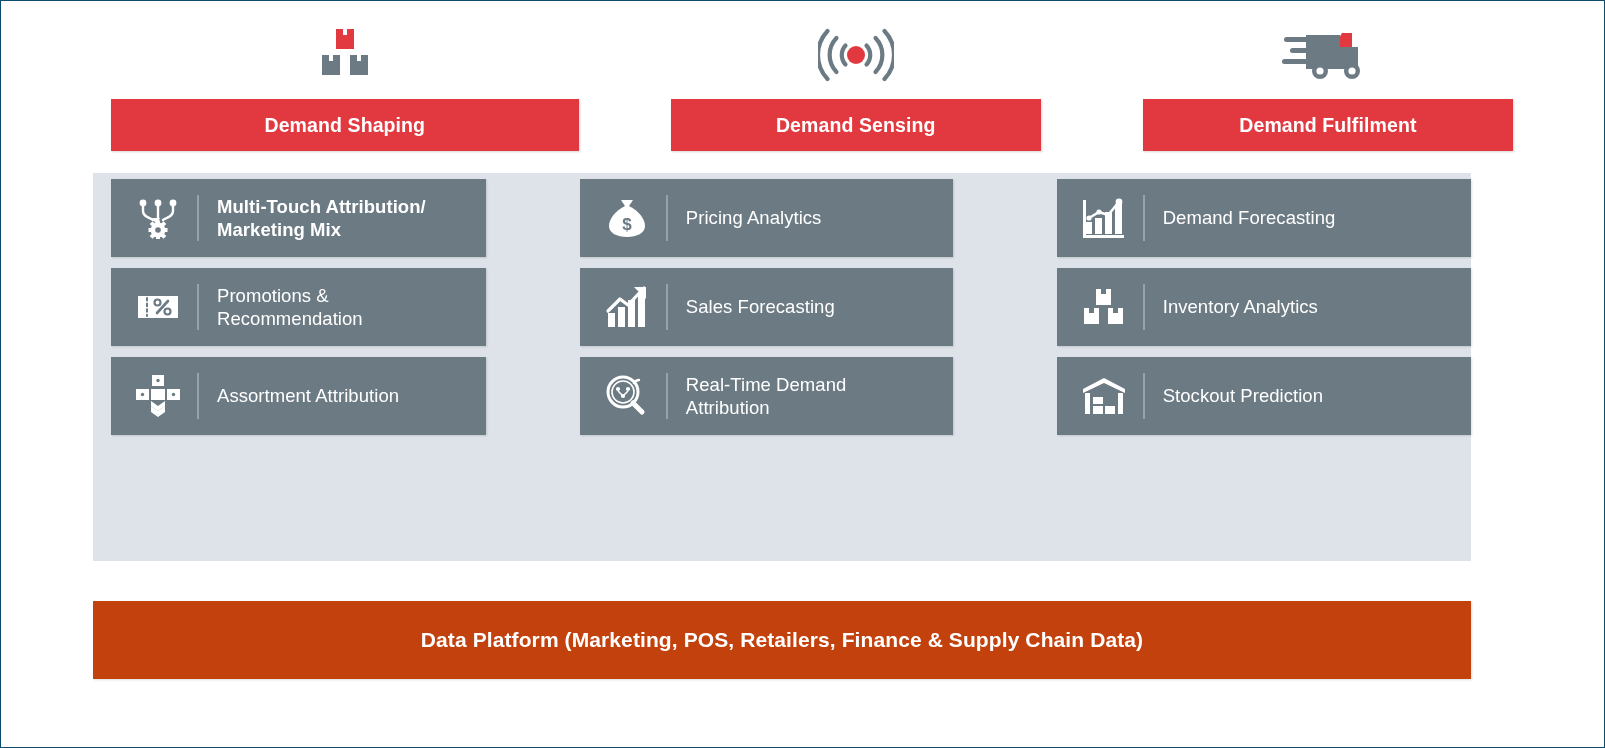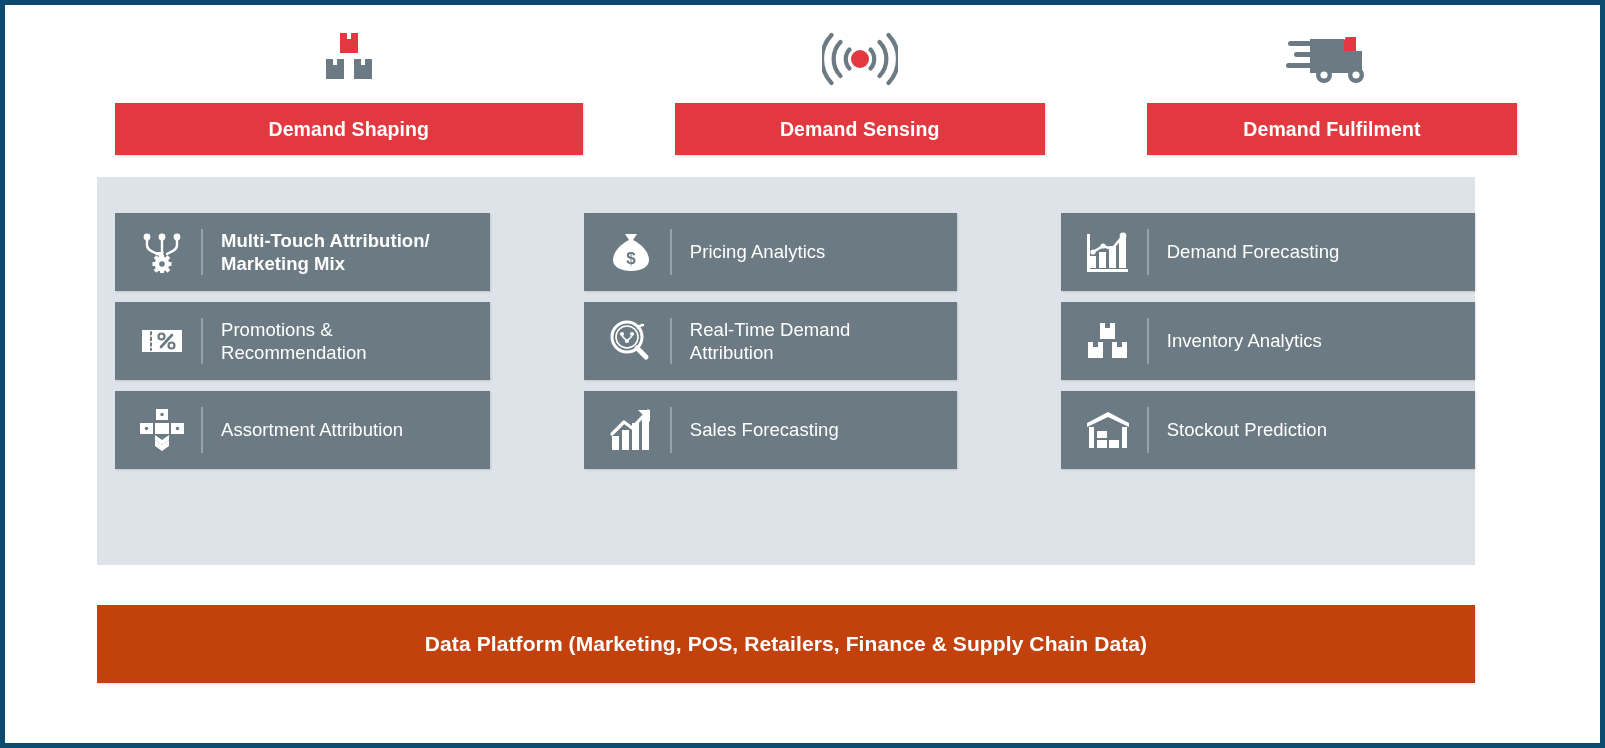--- a/index.html
+++ b/index.html
@@ -13,21 +13,21 @@
   body {
     font-family: "Liberation Sans", sans-serif;
     -webkit-font-smoothing: antialiased;
   }
 
   #page {
     position: relative;
     width: 1605px;
     height: 748px;
     background: #ffffff;
-    border: 5px solid #0c4a6e;
+    border: 1px solid #0c4a6e;
     overflow: hidden;
   }
 
   
   .headers-row {
     position: absolute;
     left: 92px;
     top: 14px;
     width: 1420px;
     height: 136px;
@@ -74,21 +74,21 @@
 
   
   .panel {
     position: absolute;
     left: 92px;
     top: 172px;
     width: 1378px;
     height: 388px;
     background: #dde3e9;
     display: flex;
-    padding: 36px 0 0 0;
+    padding: 6px 0 0 0;
   }
 
   .col {
     display: flex;
     flex-direction: column;
     gap: 11px;
   }
   .col.c1 { width: 380px; margin-left: 18px; }
   .col.c2 { width: 378px; margin-left: 94px; }
   .col.c3 { width: 420px; margin-left: 104px; }
@@ -305,57 +305,57 @@
             <path d="M20 10 h4 c10 5 16 13 16 20 0 7 -8 11 -18 11 S4 37 4 30 C4 23 10 15 20 10 z" fill="#ffffff"></path>
             <text x="22" y="34" font-family="'Liberation Sans',sans-serif" font-size="17" font-weight="bold" fill="#6b7a83" text-anchor="middle">$</text>
           </svg>
         </span>
         <span class="card-divider"></span>
         <span class="card-label">Pricing Analytics</span>
       </div>
 
       <div class="card">
         <span class="card-icon">
-          <svg width="48" height="46" viewBox="0 0 48 46">
-            <circle cx="20" cy="19" r="15" fill="none" stroke="#ffffff" stroke-width="3"></circle>
-            <circle cx="20" cy="19" r="11" fill="none" stroke="#ffffff" stroke-width="1.6"></circle>
-            <g fill="#ffffff">
-              <circle cx="15" cy="16" r="2.1"></circle>
-              <circle cx="25" cy="16" r="2.1"></circle>
-              <circle cx="20" cy="23" r="2.1"></circle>
-            </g>
-            <g stroke="#ffffff" stroke-width="1.6" fill="none">
-              <line x1="15" y1="18" x2="19" y2="22"></line>
-              <line x1="25" y1="18" x2="21" y2="22"></line>
-            </g>
-            <path d="M31 10 a6 6 0 0 1 5 -3" stroke="#ffffff" stroke-width="2.4" fill="none" stroke-linecap="round"></path>
-            <line x1="30" y1="30" x2="39" y2="39" stroke="#ffffff" stroke-width="5" stroke-linecap="round"></line>
-          </svg>
-        </span>
-        <span class="card-divider"></span>
-        <span class="card-label">Real-Time Demand<br>Attribution</span>
-      </div>
-
-      <div class="card">
-        <span class="card-icon">
           <svg width="46" height="44" viewBox="0 0 46 44">
             <g fill="#ffffff">
               <rect x="4" y="28" width="7" height="14"></rect>
               <rect x="14" y="22" width="7" height="20"></rect>
               <rect x="24" y="15" width="7" height="27"></rect>
               <rect x="34" y="8" width="7" height="34"></rect>
             </g>
             <path d="M4 26 L16 14 L24 20 L40 3" stroke="#ffffff" stroke-width="3.2" fill="none" stroke-linecap="round" stroke-linejoin="round"></path>
             <path d="M30 2 h12 v12 z" fill="#ffffff"></path>
           </svg>
         </span>
         <span class="card-divider"></span>
         <span class="card-label">Sales Forecasting</span>
       </div>
 
+      <div class="card">
+        <span class="card-icon">
+          <svg width="48" height="46" viewBox="0 0 48 46">
+            <circle cx="20" cy="19" r="15" fill="none" stroke="#ffffff" stroke-width="3"></circle>
+            <circle cx="20" cy="19" r="11" fill="none" stroke="#ffffff" stroke-width="1.6"></circle>
+            <g fill="#ffffff">
+              <circle cx="15" cy="16" r="2.1"></circle>
+              <circle cx="25" cy="16" r="2.1"></circle>
+              <circle cx="20" cy="23" r="2.1"></circle>
+            </g>
+            <g stroke="#ffffff" stroke-width="1.6" fill="none">
+              <line x1="15" y1="18" x2="19" y2="22"></line>
+              <line x1="25" y1="18" x2="21" y2="22"></line>
+            </g>
+            <path d="M31 10 a6 6 0 0 1 5 -3" stroke="#ffffff" stroke-width="2.4" fill="none" stroke-linecap="round"></path>
+            <line x1="30" y1="30" x2="39" y2="39" stroke="#ffffff" stroke-width="5" stroke-linecap="round"></line>
+          </svg>
+        </span>
+        <span class="card-divider"></span>
+        <span class="card-label">Real-Time Demand<br>Attribution</span>
+      </div>
+
     </div>
 
     <div class="col c3">
 
       <div class="card">
         <span class="card-icon">
           <svg width="48" height="44" viewBox="0 0 48 44">
             <g fill="#ffffff">
               <rect x="5" y="26" width="7" height="12"></rect>
               <rect x="15" y="22" width="7" height="16"></rect>

